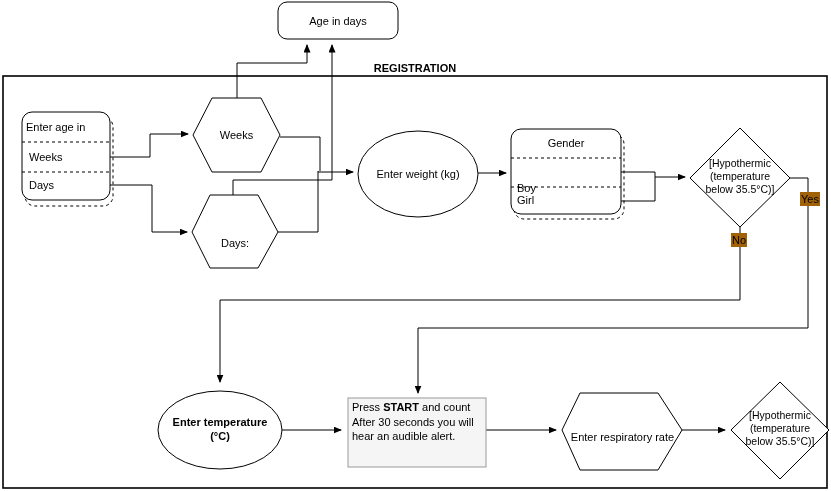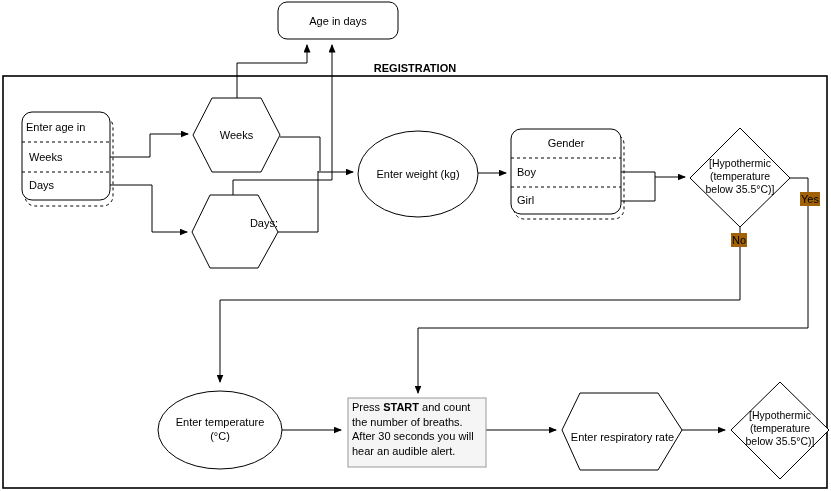--- a/index.html
+++ b/index.html
@@ -74,45 +74,44 @@
 
   <div class="lbl center" style="left:278px;top:14px;width:120px;">Age in days</div>
 
   <div class="lbl bold" style="left:3px;top:61px;width:824px;text-align:center;">REGISTRATION</div>
 
   <div class="lbl" style="left:26px;top:120px;">Enter age in</div>
   <div class="lbl" style="left:29px;top:150px;">Weeks</div>
   <div class="lbl" style="left:29px;top:178px;">Days</div>
 
   <div class="lbl center" style="left:193px;top:128px;width:87px;">Weeks</div>
-  <div class="lbl center" style="left:192px;top:216px;width:86px;text-align:right;">Days:</div>
+  <div class="lbl center" style="left:192px;top:236px;width:86px;">Days:</div>
 
   <div class="lbl center" style="left:358px;top:167px;width:120px;">Enter weight (kg)</div>
 
   <div class="lbl center" style="left:511px;top:136px;width:110px;">Gender</div>
-  <div class="lbl" style="left:517px;top:165px;">Boy</div>
+  <div class="lbl" style="left:517px;top:181px;">Boy</div>
   <div class="lbl" style="left:517px;top:193px;">Girl</div>
 
   <div class="lbl center small" style="left:692px;top:157px;width:96px;">
     <div>[Hypothermic</div>
     <div>(temperature</div>
     <div>below 35.5°C)]</div>
   </div>
 
   <div class="lbl whitebg" style="left:800px;top:192px;">Yes</div>
   <div class="lbl whitebg" style="left:731px;top:233px;">No</div>
 
-  <div class="lbl center" style="left:158px;top:415px;width:124px;">
+  <div class="lbl center" style="left:158px;top:415px;width:124px;font-weight:bold;">
     <div>Enter temperature</div>
     <div>(°C)</div>
   </div>
 
   <div class="note-text" style="position:absolute;left:352px;top:400px;width:132px;">
     <span>Press </span><b>START</b><span> and count</span>
-    <div>the number of breaths.</div>
     <div>After 30 seconds you will</div>
     <div>hear an audible alert.</div>
   </div>
 
   <div class="lbl center" style="left:565px;top:423px;width:115px;margin-top:7px;">Enter respiratory rate</div>
 
   <div class="lbl center small" style="left:732px;top:409px;width:96px;">
     <div>[Hypothermic</div>
     <div>(temperature</div>
     <div>below 35.5°C)]</div>

